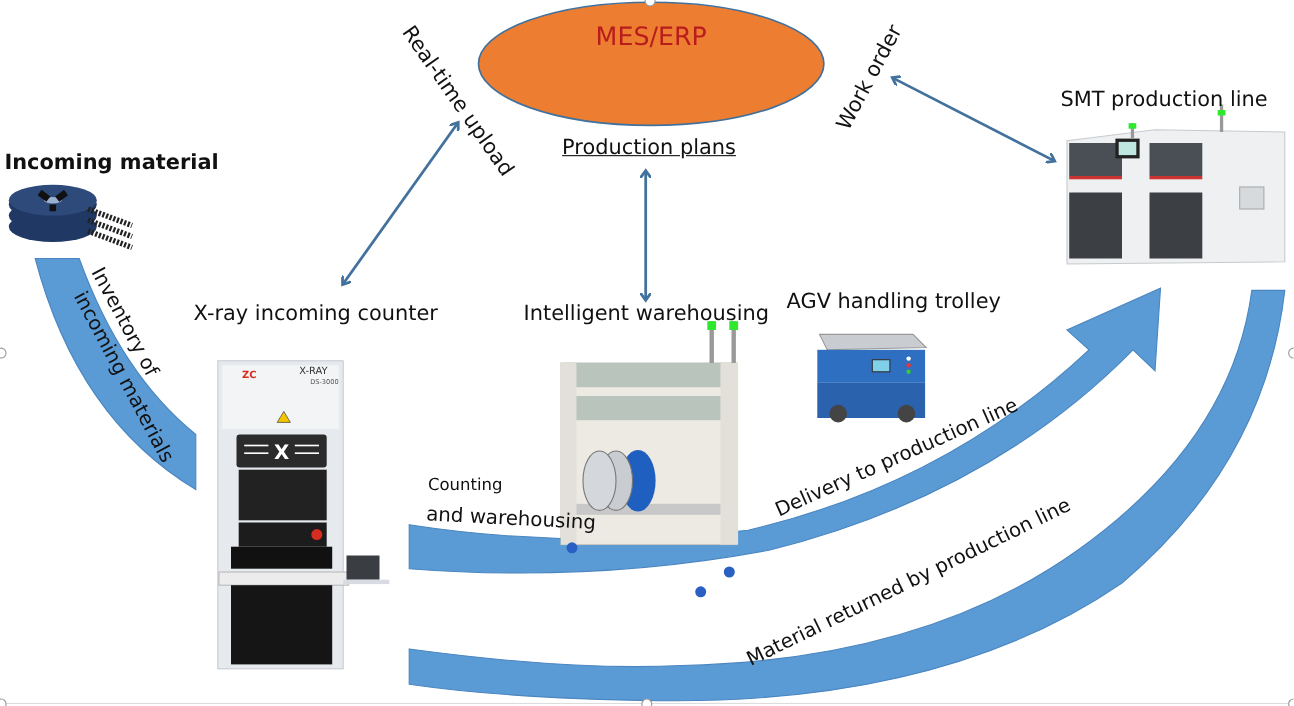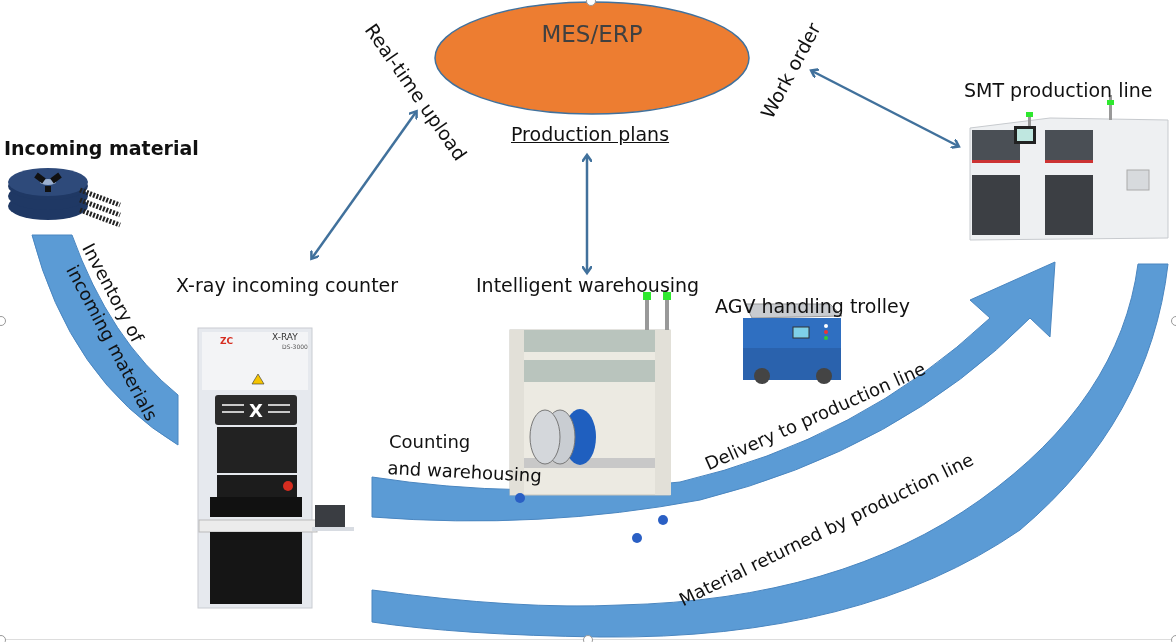--- a/index.html
+++ b/index.html
@@ -1,21 +1,21 @@
 <!DOCTYPE html>
 <html><head>
   <meta charset="utf-8">
   <style>
     html, body { margin: 0; padding: 0; background: #ffffff; }
     body { width: 1176px; height: 642px; position: relative; overflow: hidden;
            font-family: "DejaVu Sans", sans-serif; color: #111; }
     .canvas { position: absolute; left: 0; top: 0; width: 1176px; height: 642px; }
     .lbl { position: absolute; white-space: nowrap; font-size: 19px; color: #111; line-height: 1.15; }
     .ellipse-text { position: absolute; left: 432px; top: 18px; width: 320px; text-align: center;
-                    font-size: 23px; line-height: 32px; color: #404040; }
+                    font-size: 23px; line-height: 32px; color: #b91c1c; }
     .handle { position: absolute; width: 8px; height: 8px; border: 1px solid #999; border-radius: 50%; background: #fff; }
     .frame-line { position: absolute; left: 0; right: 0; top: 639px; height: 1px; background: #ddd; }
   </style>
 </head>
 <body>
 
 <svg class="canvas" viewBox="0 0 1176 642" xmlns="http://www.w3.org/2000/svg">
   <defs>
     <marker id="ah" markerWidth="10" markerHeight="10" refX="6" refY="5" orient="auto-start-reverse" markerUnits="userSpaceOnUse">
       <path d="M0,0 L7,5 L0,10" fill="none" stroke="#41719C" stroke-width="2.5"></path>
@@ -128,26 +128,26 @@
   <div>MES/ERP</div>
 </div>
 
 <div class="lbl" style="left:340px; top:80px; transform: rotate(55deg); transform-origin: left top; left:378px; top:20px;">Real-time upload</div>
 <div class="lbl" style="left:511px; top:124px;text-decoration:underline;">Production plans</div>
 <div class="lbl" style="left:757px; top:112px; transform: rotate(-62deg); transform-origin: left top;">Work order</div>
 
 <div class="lbl" style="left:4px; top:138px;font-weight:bold;">Incoming material</div>
 <div class="lbl" style="left:176px; top:275px;">X-ray incoming counter</div>
 <div class="lbl" style="left:476px; top:275px;">Intelligent warehousing</div>
-<div class="lbl" style="left:715px; top:264px;margin-top:32px;">AGV handling trolley</div>
+<div class="lbl" style="left:715px; top:264px;">AGV handling trolley</div>
 <div class="lbl" style="left:964px; top:61px;margin-top:19px;">SMT production line</div>
 
 <div class="lbl" style="left:96px; top:240px; transform: rotate(62deg); transform-origin: left top; font-size:18px;">Inventory of</div>
 <div class="lbl" style="left:80px; top:262px; transform: rotate(62deg); transform-origin: left top; font-size:18px;">incoming materials</div>
-<div class="lbl" style="left:389px; top:432px; font-size:18px;">Counting</div>
+<div class="lbl" style="left:389px; top:432px; font-size:15px;">Counting</div>
 <div class="lbl" style="left:388px; top:458px; transform: rotate(3deg); transform-origin: left top; font-size:18px;">and warehousing</div>
 <div class="lbl" style="left:702px; top:456px; transform: rotate(-24deg); transform-origin: left top; font-size:18px;">Delivery to production line</div>
 <div class="lbl" style="left:676px; top:592px; transform: rotate(-26deg); transform-origin: left top; font-size:18px;">Material returned by production line</div>
 
 <div class="frame-line"></div>
 <div class="handle" style="left:586px; top:-4px;"></div>
 <div class="handle" style="left:-4px; top:316px;"></div>
 <div class="handle" style="left:1171px; top:316px;"></div>
 <div class="handle" style="left:583px; top:635px;"></div>
 <div class="handle" style="left:-4px; top:635px;"></div>

